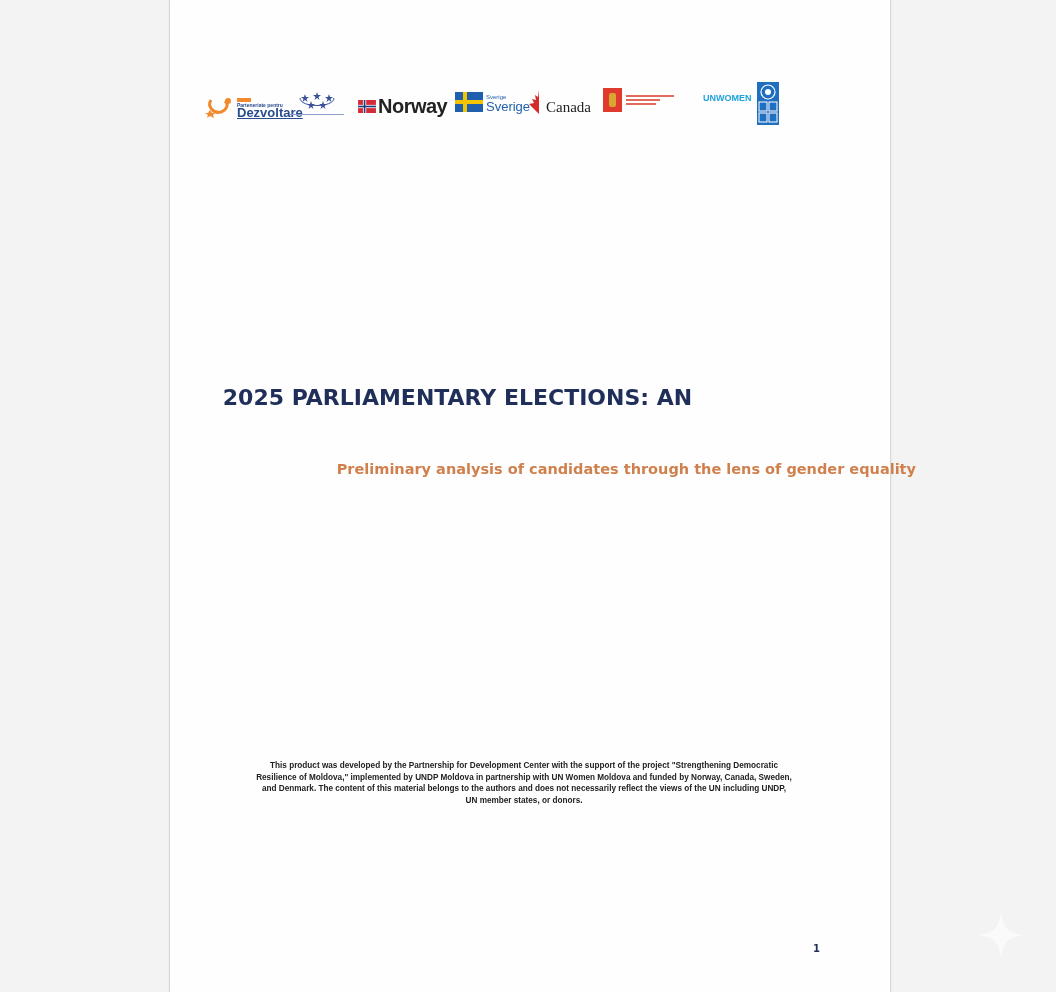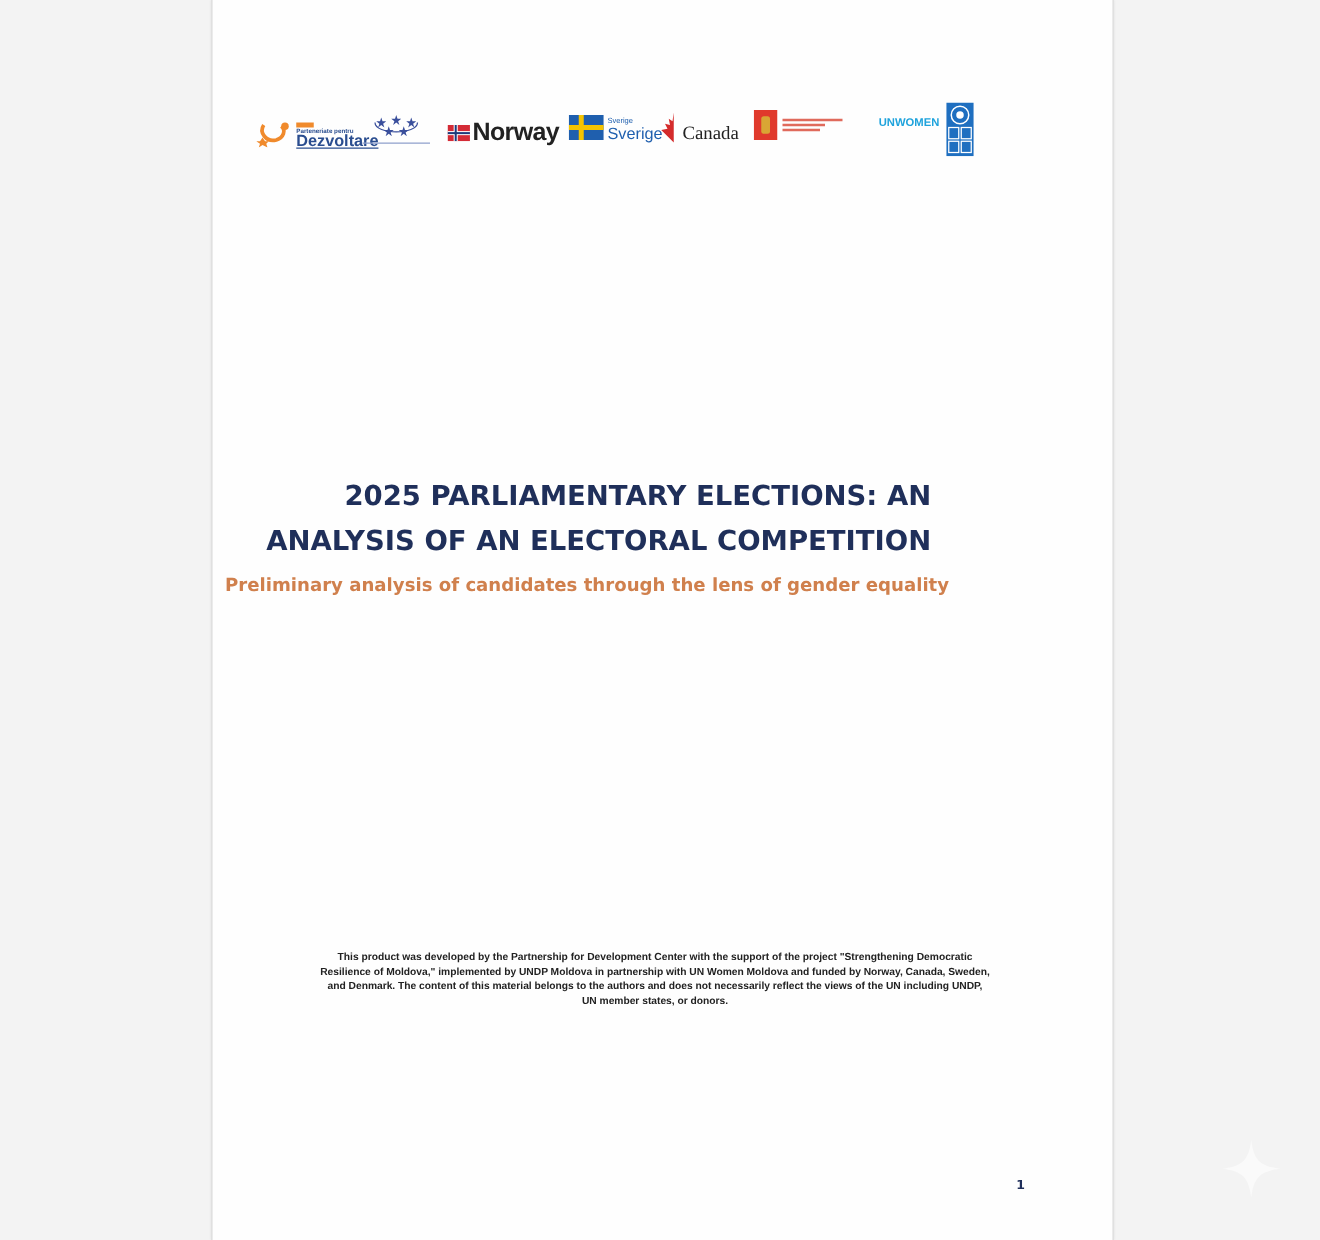--- a/index.html
+++ b/index.html
@@ -1,21 +1,21 @@
 <!DOCTYPE html>
 <html><head>
 <meta charset="utf-8">
 <style>
   html,body{margin:0;padding:0;}
   body{width:1056px;height:992px;background:#f3f3f3;position:relative;overflow:hidden;font-family:"Liberation Sans",sans-serif;}
   .page{position:absolute;left:169px;top:0;width:720px;height:992px;background:#fefefe;border-left:1px solid #d8d8d8;border-right:1px solid #d8d8d8;box-shadow:0 0 2px rgba(0,0,0,0.08);}
   .logos{position:absolute;left:35px;top:82px;width:580px;height:44px;}
   .logo{position:absolute;display:flex;align-items:center;}
-  .title{position:absolute;left:0;width:575px;top:380px;text-align:right;color:#1f2f5a;font-family:"DejaVu Sans",sans-serif;font-weight:bold;font-size:22px;line-height:36px;letter-spacing:0px;}
-  .subtitle{position:absolute;left:0;width:736px;top:461px;text-align:left;color:#d0804d;font-family:"DejaVu Sans",sans-serif;font-weight:bold;font-size:14.5px;padding-left:10px;}
+  .title{position:absolute;left:0;width:575px;top:380px;text-align:center;color:#1f2f5a;font-family:"DejaVu Sans",sans-serif;font-weight:bold;font-size:22px;line-height:36px;letter-spacing:0px;}
+  .subtitle{position:absolute;left:0;width:736px;top:461px;text-align:right;color:#d0804d;font-family:"DejaVu Sans",sans-serif;font-weight:bold;font-size:14.5px;padding-left:10px;}
   .place{position:absolute;left:0;width:736px;top:735px;text-align:center;color:#8c8c8c;font-family:"DejaVu Sans",sans-serif;font-size:12.5px;}
   .disclaimer{position:absolute;left:86px;width:536px;top:760px;text-align:center;color:#222;font-family:Liberation Sans, sans-serif;font-weight:bold;font-size:8.2px;line-height:11.5px;}
   .pagenum{position:absolute;left:643px;top:943px;color:#1f2f5a;font-family:"DejaVu Sans",sans-serif;font-weight:bold;font-size:10px;}
   .sparkle{position:absolute;left:976px;top:910px;width:50px;height:50px;}
 </style>
 </head>
 <body>
 
 <div class="page">
 
@@ -106,21 +106,20 @@
         <rect x="2" y="20" width="8" height="9" fill="none" stroke="#fff" stroke-width="1"></rect>
         <rect x="12" y="20" width="8" height="9" fill="none" stroke="#fff" stroke-width="1"></rect>
         <rect x="2" y="31" width="8" height="9" fill="none" stroke="#fff" stroke-width="1"></rect>
         <rect x="12" y="31" width="8" height="9" fill="none" stroke="#fff" stroke-width="1"></rect>
       </svg>
     </div>
   </div>
 
   <div class="title">
     <div>2025 PARLIAMENTARY ELECTIONS: AN</div>
-    <div>ANALYSIS OF AN ELECTORAL COMPETITION</div>
   </div>
 
   <div class="subtitle">Preliminary analysis of candidates through the lens of gender equality</div>
 
 
   <div class="disclaimer">This product was developed by the Partnership for Development Center with the support of the project "Strengthening Democratic Resilience of Moldova," implemented by UNDP Moldova in partnership with UN Women Moldova and funded by Norway, Canada, Sweden, and Denmark. The content of this material belongs to the authors and does not necessarily reflect the views of the UN including UNDP, UN member states, or donors.</div>
 
   <div class="pagenum">1</div>
 </div>
 

